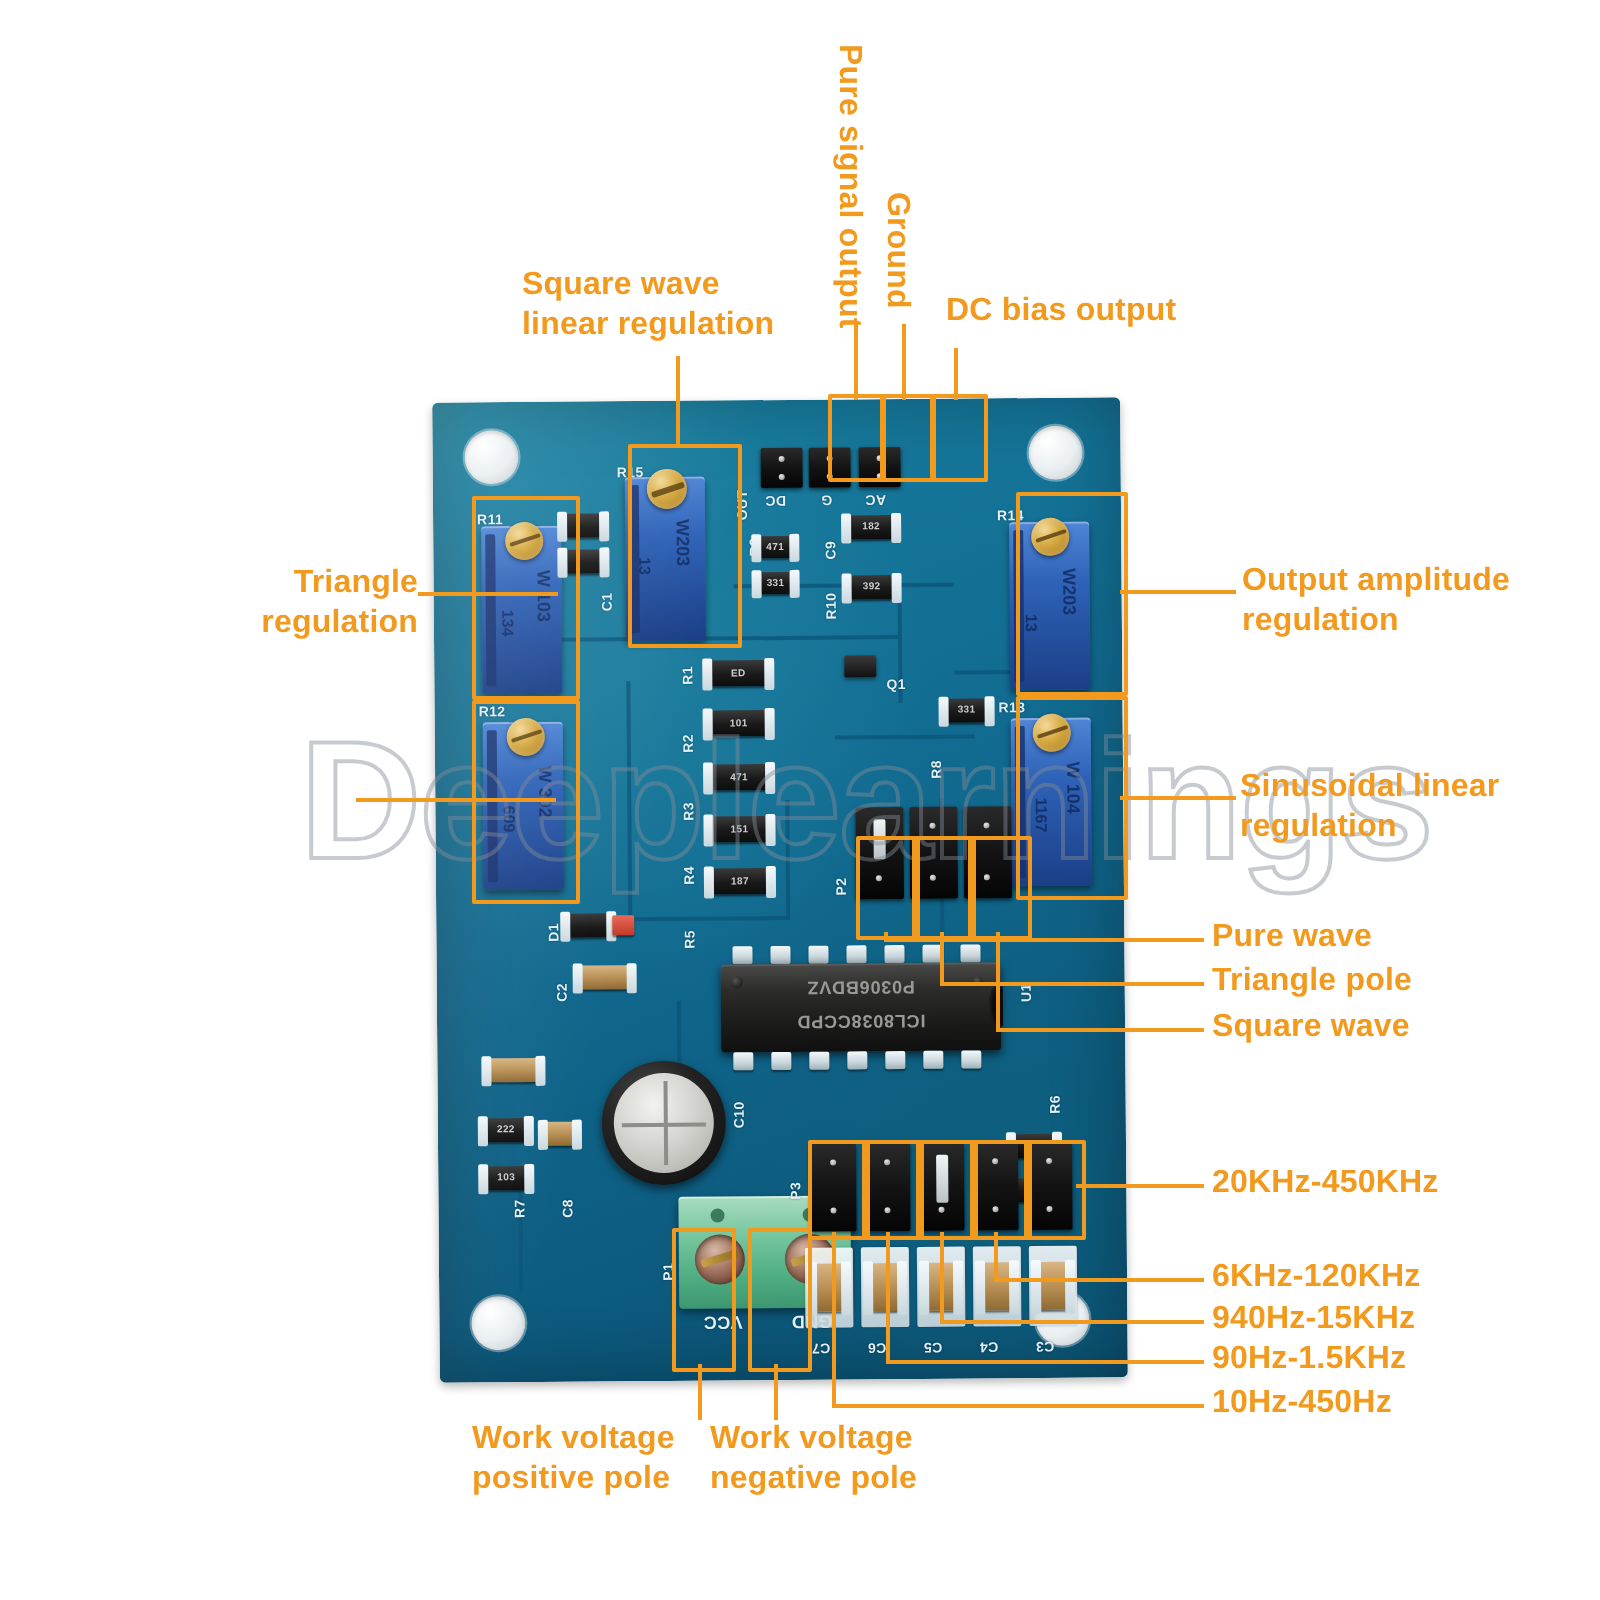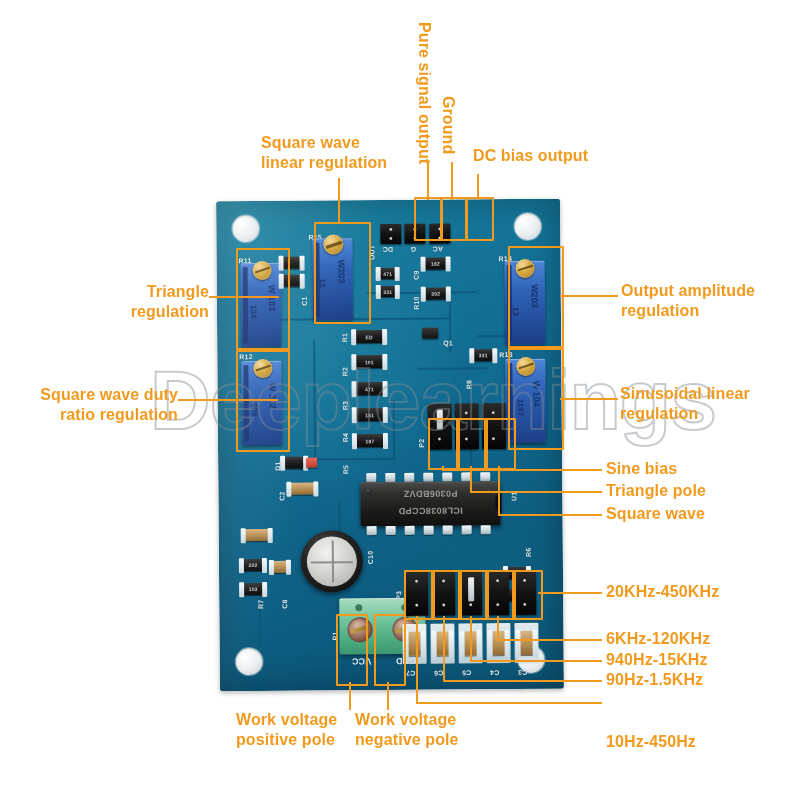--- a/index.html
+++ b/index.html
@@ -429,34 +429,32 @@
   <div class="cap rot" style="left:434px;top:22px;">Pure signal output</div>
   <div class="cap rot" style="left:458px;top:96px;">Ground</div>
   <div class="cap" style="left:473px;top:146px;text-align:center;">DC bias output</div>
 
   <div class="cap r" style="left:39px;top:282px;width:170px;">Triangle
 regulation</div>
 
   <div class="cap" style="left:621px;top:281px;">Output amplitude
 regulation</div>
 
-  <div class="cap r" style="left:18px;top:385px;width:160px;">Square wave duty
-ratio regulation</div>
 
   <div class="cap" style="left:620px;top:384px;">Sinusoidal linear
 regulation</div>
 
-  <div class="cap" style="left:606px;top:459px;">Sine bias</div>
+  <div class="cap" style="left:606px;top:459px;">Pure wave</div>
   <div class="cap" style="left:606px;top:481px;">Triangle pole</div>
   <div class="cap" style="left:606px;top:504px;">Square wave</div>
 
   <div class="cap" style="left:606px;top:582px;">20KHz-450KHz</div>
   <div class="cap" style="left:606px;top:629px;text-align:right;">6KHz-120KHz</div>
   <div class="cap" style="left:606px;top:650px;">940Hz-15KHz</div>
   <div class="cap" style="left:606px;top:670px;">90Hz-1.5KHz</div>
-  <div class="cap" style="left:606px;top:692px;margin-top:40px;">10Hz-450Hz</div>
+  <div class="cap" style="left:606px;top:692px;">10Hz-450Hz</div>
 
   <div class="cap" style="left:236px;top:710px;">Work voltage
 positive pole</div>
   <div class="cap" style="left:355px;top:710px;">Work voltage
 negative pole</div>
 
 </div>
 
 </body></html>

